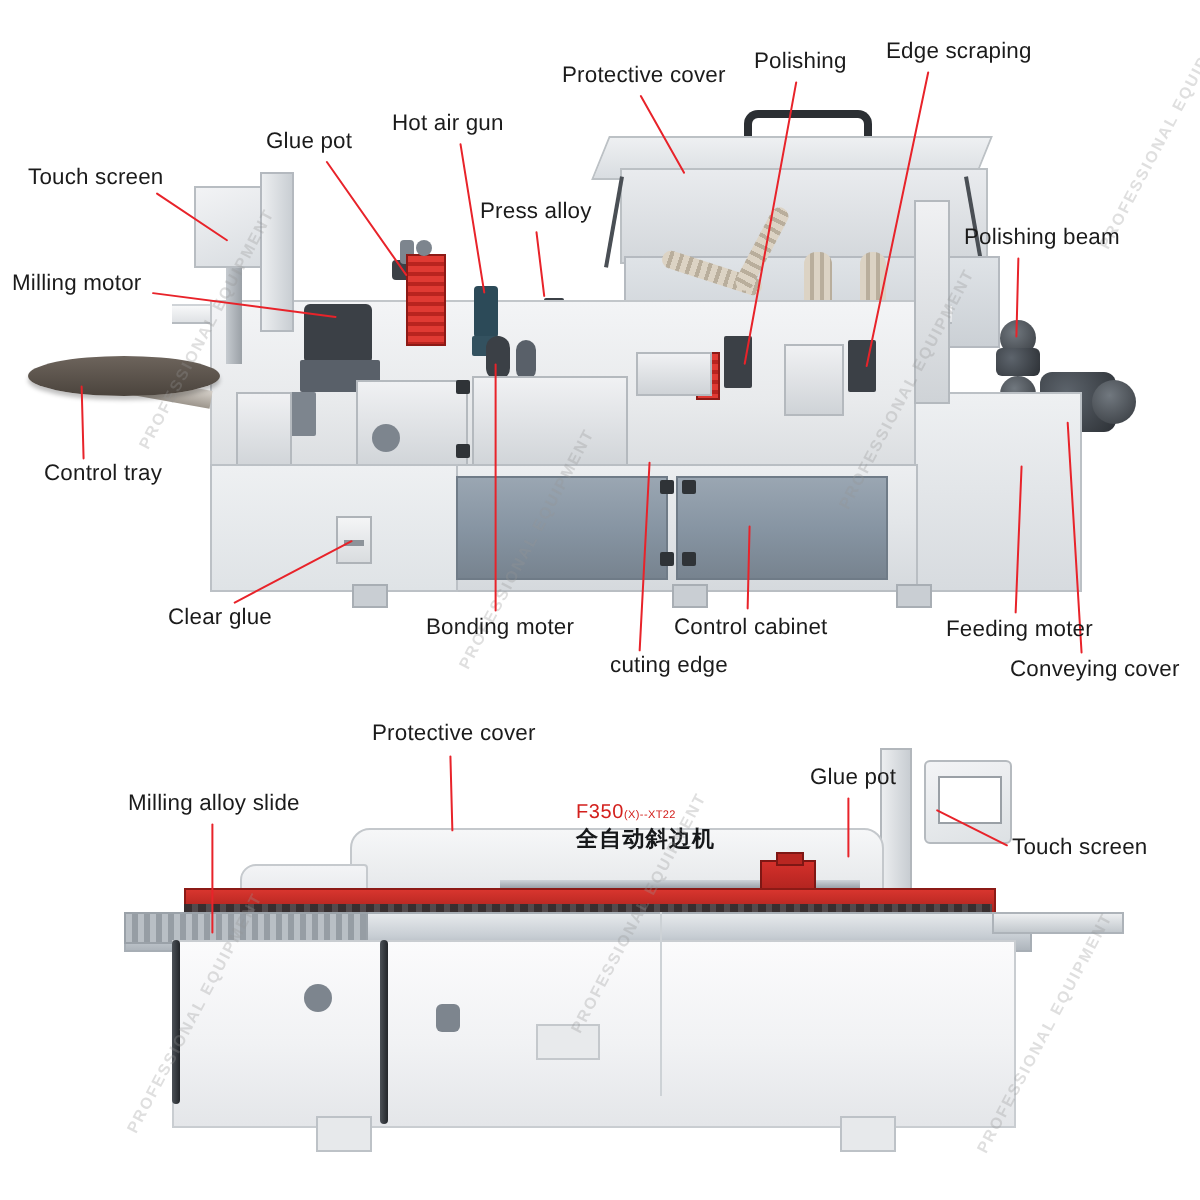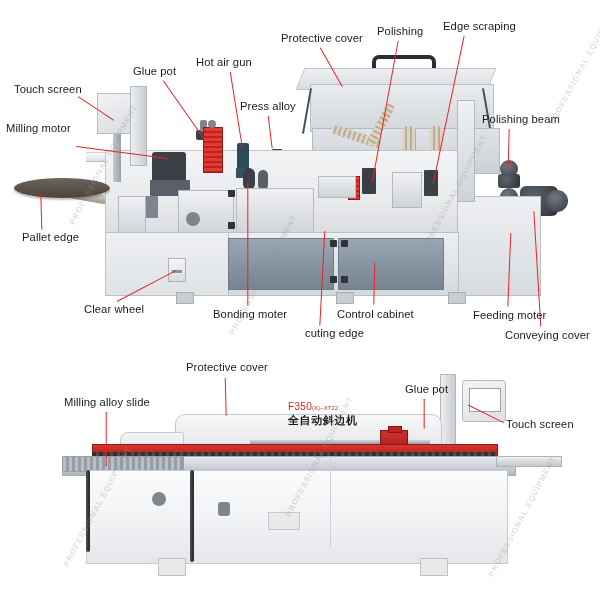--- a/index.html
+++ b/index.html
@@ -399,33 +399,33 @@
 
   <div id="callouts">
       <div class="lbl" style="left: 14px; top: 84px;">Touch screen</div>
       <div class="lead" style="left: 78px; top: 96px; width: 43.2666px; background: rgb(232, 35, 42); transform: rotate(33.6901deg);"></div>
       <div class="lbl" style="left: 133px; top: 66px;">Glue pot</div>
       <div class="lead" style="left: 163px; top: 80px; width: 69.6348px; background: rgb(232, 35, 42); transform: rotate(54.9406deg);"></div>
       <div class="lbl" style="left: 196px; top: 57px;">Hot air gun</div>
       <div class="lead" style="left: 230px; top: 71px; width: 75.9539px; background: rgb(232, 35, 42); transform: rotate(80.9097deg);"></div>
       <div class="lbl" style="left: 240px; top: 101px;">Press alloy</div>
       <div class="lead" style="left: 268px; top: 115px; width: 33.2415px; background: rgb(232, 35, 42); transform: rotate(83.0888deg);"></div>
-      <div class="lbl" style="left: 6px; top: 123px;">Milling motor</div>
+      <div class="lbl" style="left: 6px; top: 137px;">Milling motor</div>
       <div class="lead" style="left: 76px; top: 146px; width: 92.7793px; background: rgb(232, 35, 42); transform: rotate(7.43141deg);"></div>
       <div class="lbl" style="left: 281px; top: 33px;">Protective cover</div>
       <div class="lead" style="left: 320px; top: 47px; width: 44.7772px; background: rgb(232, 35, 42); transform: rotate(60.5725deg);"></div>
       <div class="lbl" style="left: 377px; top: 26px;">Polishing</div>
       <div class="lead" style="left: 398px; top: 40px; width: 144.361px; background: rgb(232, 35, 42); transform: rotate(100.376deg);"></div>
       <div class="lbl" style="left: 443px; top: 21px;">Edge scraping</div>
       <div class="lead" style="left: 464px; top: 35px; width: 151.212px; background: rgb(232, 35, 42); transform: rotate(101.83deg);"></div>
       <div class="lbl" style="left: 482px; top: 114px;">Polishing beam</div>
       <div class="lead" style="left: 509px; top: 128px; width: 40.0125px; background: rgb(232, 35, 42); transform: rotate(91.4321deg);"></div>
-      <div class="lbl" style="left: 22px; top: 232px;">Pallet edge</div>
+      <div class="lbl" style="left: 22px; top: 232px;">Control tray</div>
       <div class="lead" style="left: 42px; top: 229px; width: 37.0135px; background: rgb(232, 35, 42); transform: rotate(-91.5482deg);"></div>
-      <div class="lbl" style="left: 84px; top: 304px;">Clear wheel</div>
+      <div class="lbl" style="left: 84px; top: 304px;">Clear glue</div>
       <div class="lead" style="left: 117px; top: 301px; width: 66.6483px; background: rgb(232, 35, 42); transform: rotate(-27.7185deg);"></div>
       <div class="lbl" style="left: 213px; top: 309px;">Bonding moter</div>
       <div class="lead" style="left: 248px; top: 305px; width: 124px; background: rgb(232, 35, 42); transform: rotate(-90deg);"></div>
       <div class="lbl" style="left: 305px; top: 328px;">cuting edge</div>
       <div class="lead" style="left: 320px; top: 325px; width: 95.1315px; background: rgb(232, 35, 42); transform: rotate(-86.9872deg);"></div>
       <div class="lbl" style="left: 337px; top: 309px;">Control cabinet</div>
       <div class="lead" style="left: 374px; top: 304px; width: 42.0119px; background: rgb(232, 35, 42); transform: rotate(-88.6361deg);"></div>
       <div class="lbl" style="left: 473px; top: 310px;">Feeding moter</div>
       <div class="lead" style="left: 508px; top: 306px; width: 74.0608px; background: rgb(232, 35, 42); transform: rotate(-87.6785deg);"></div>
       <div class="lbl" style="left: 505px; top: 330px;">Conveying cover</div>

